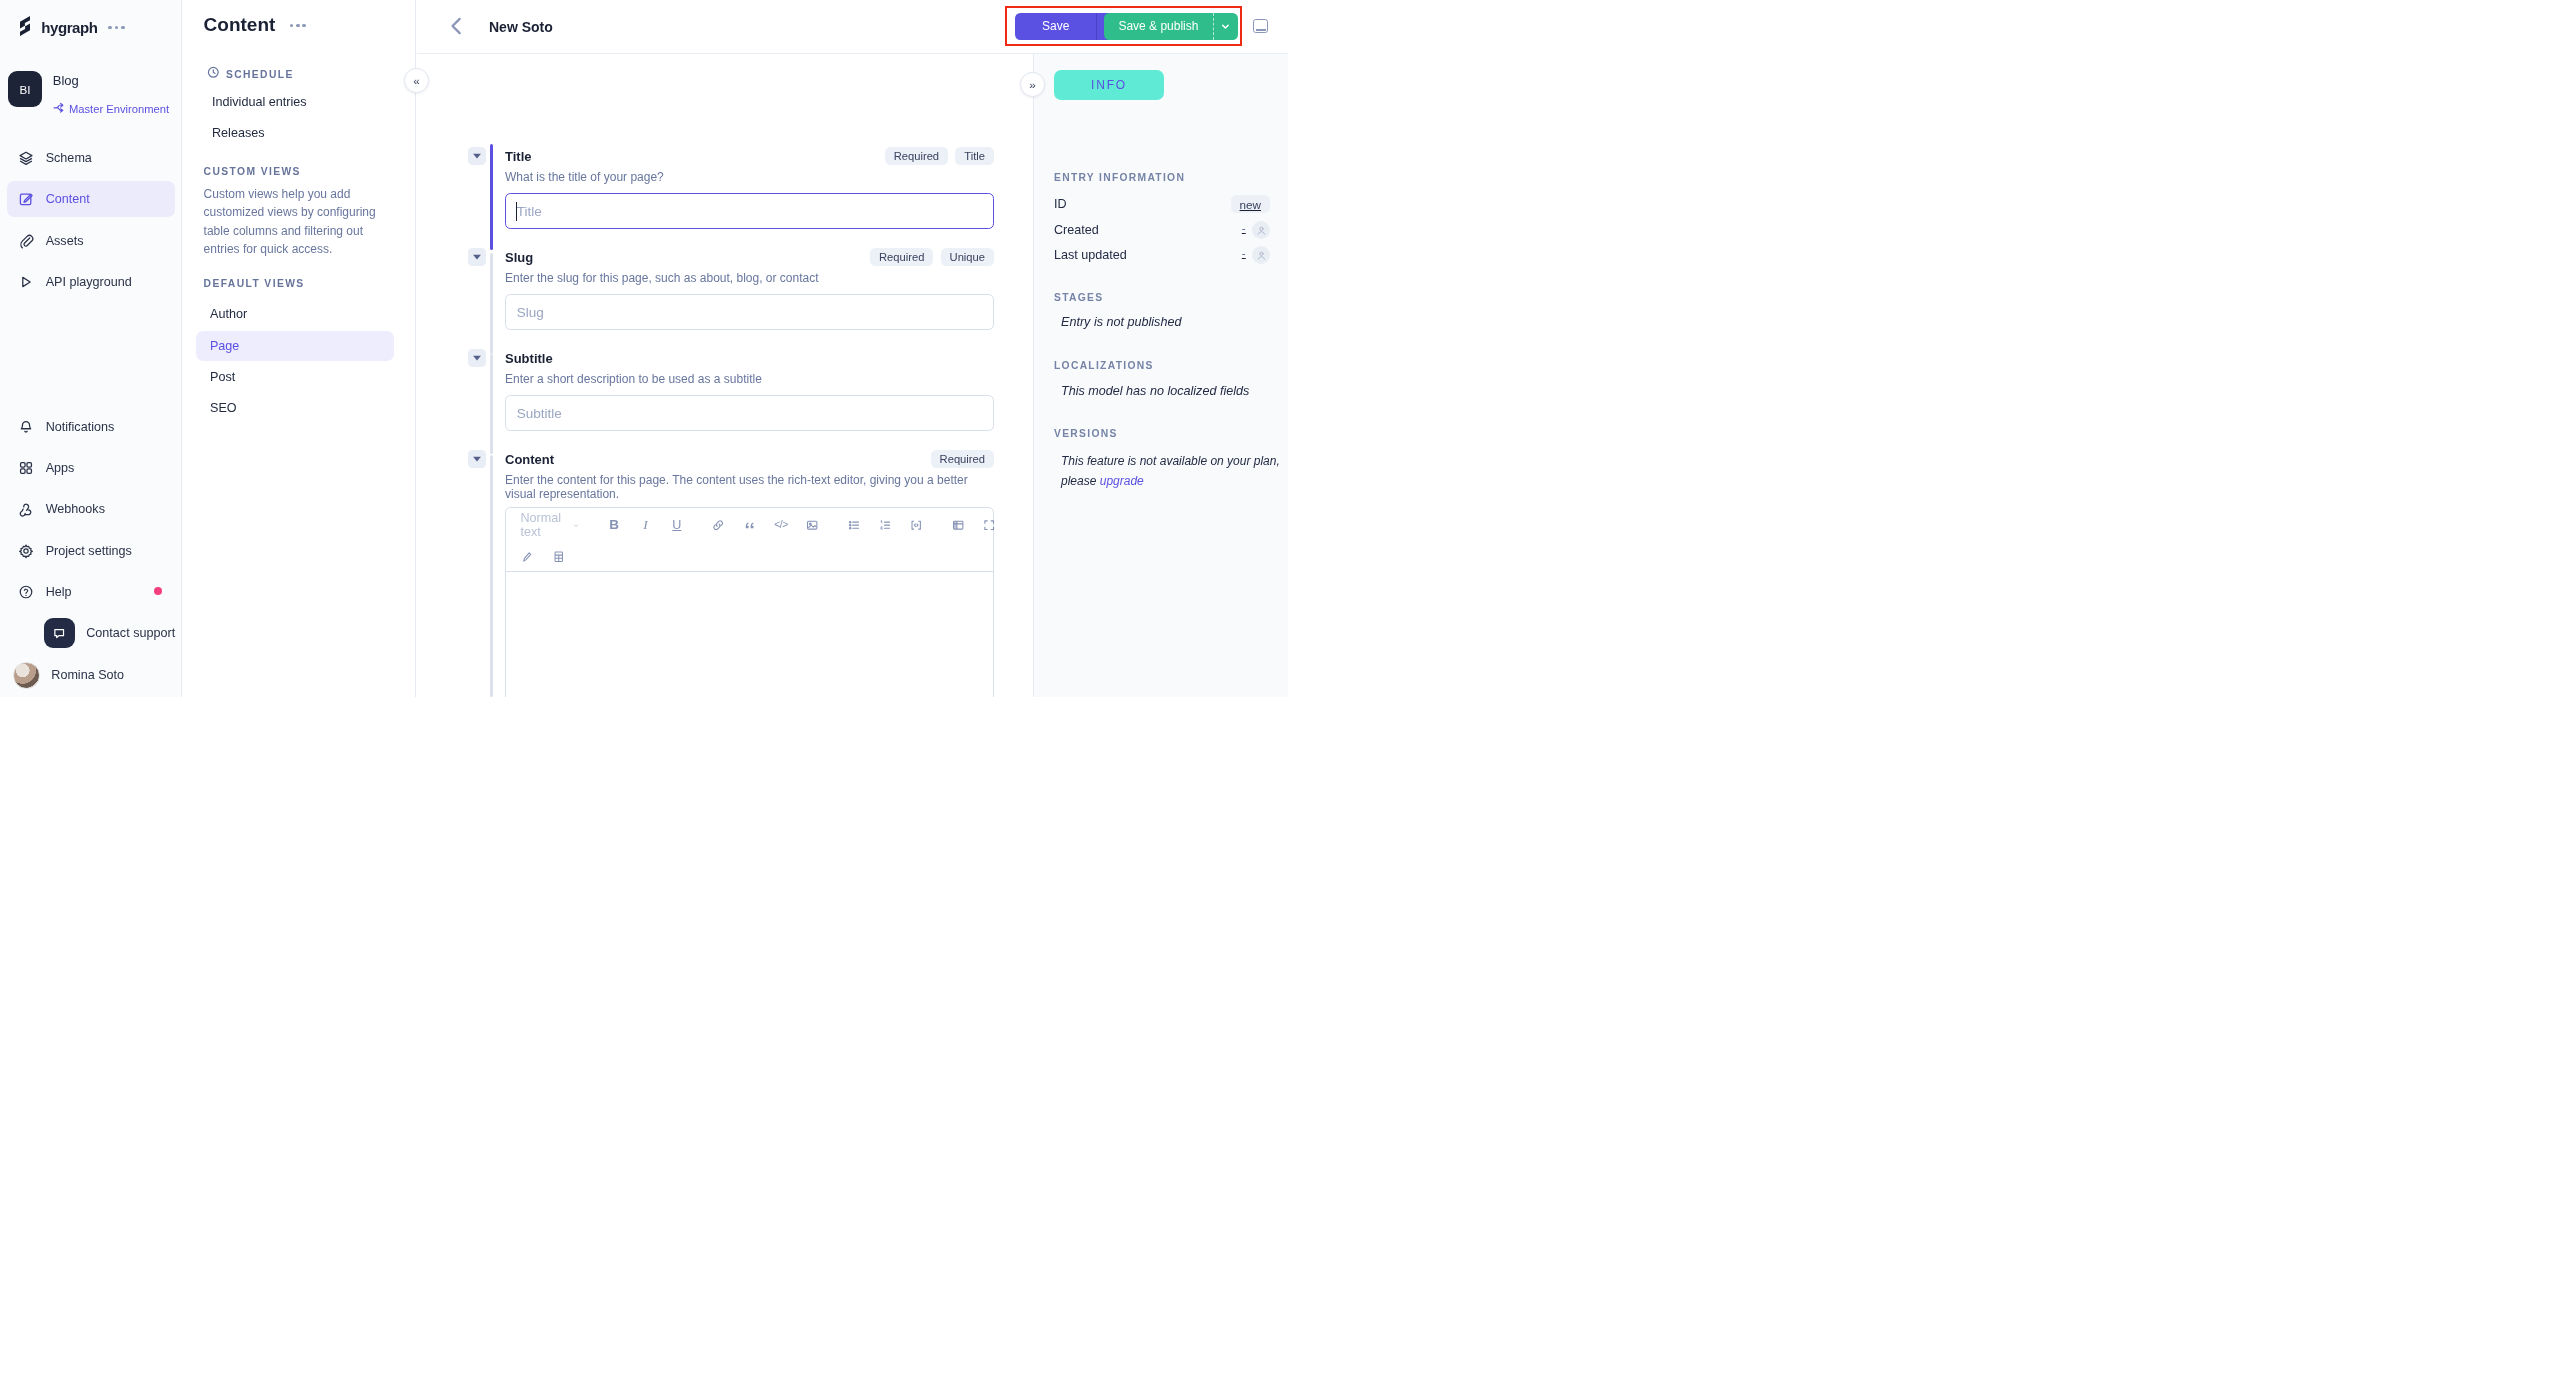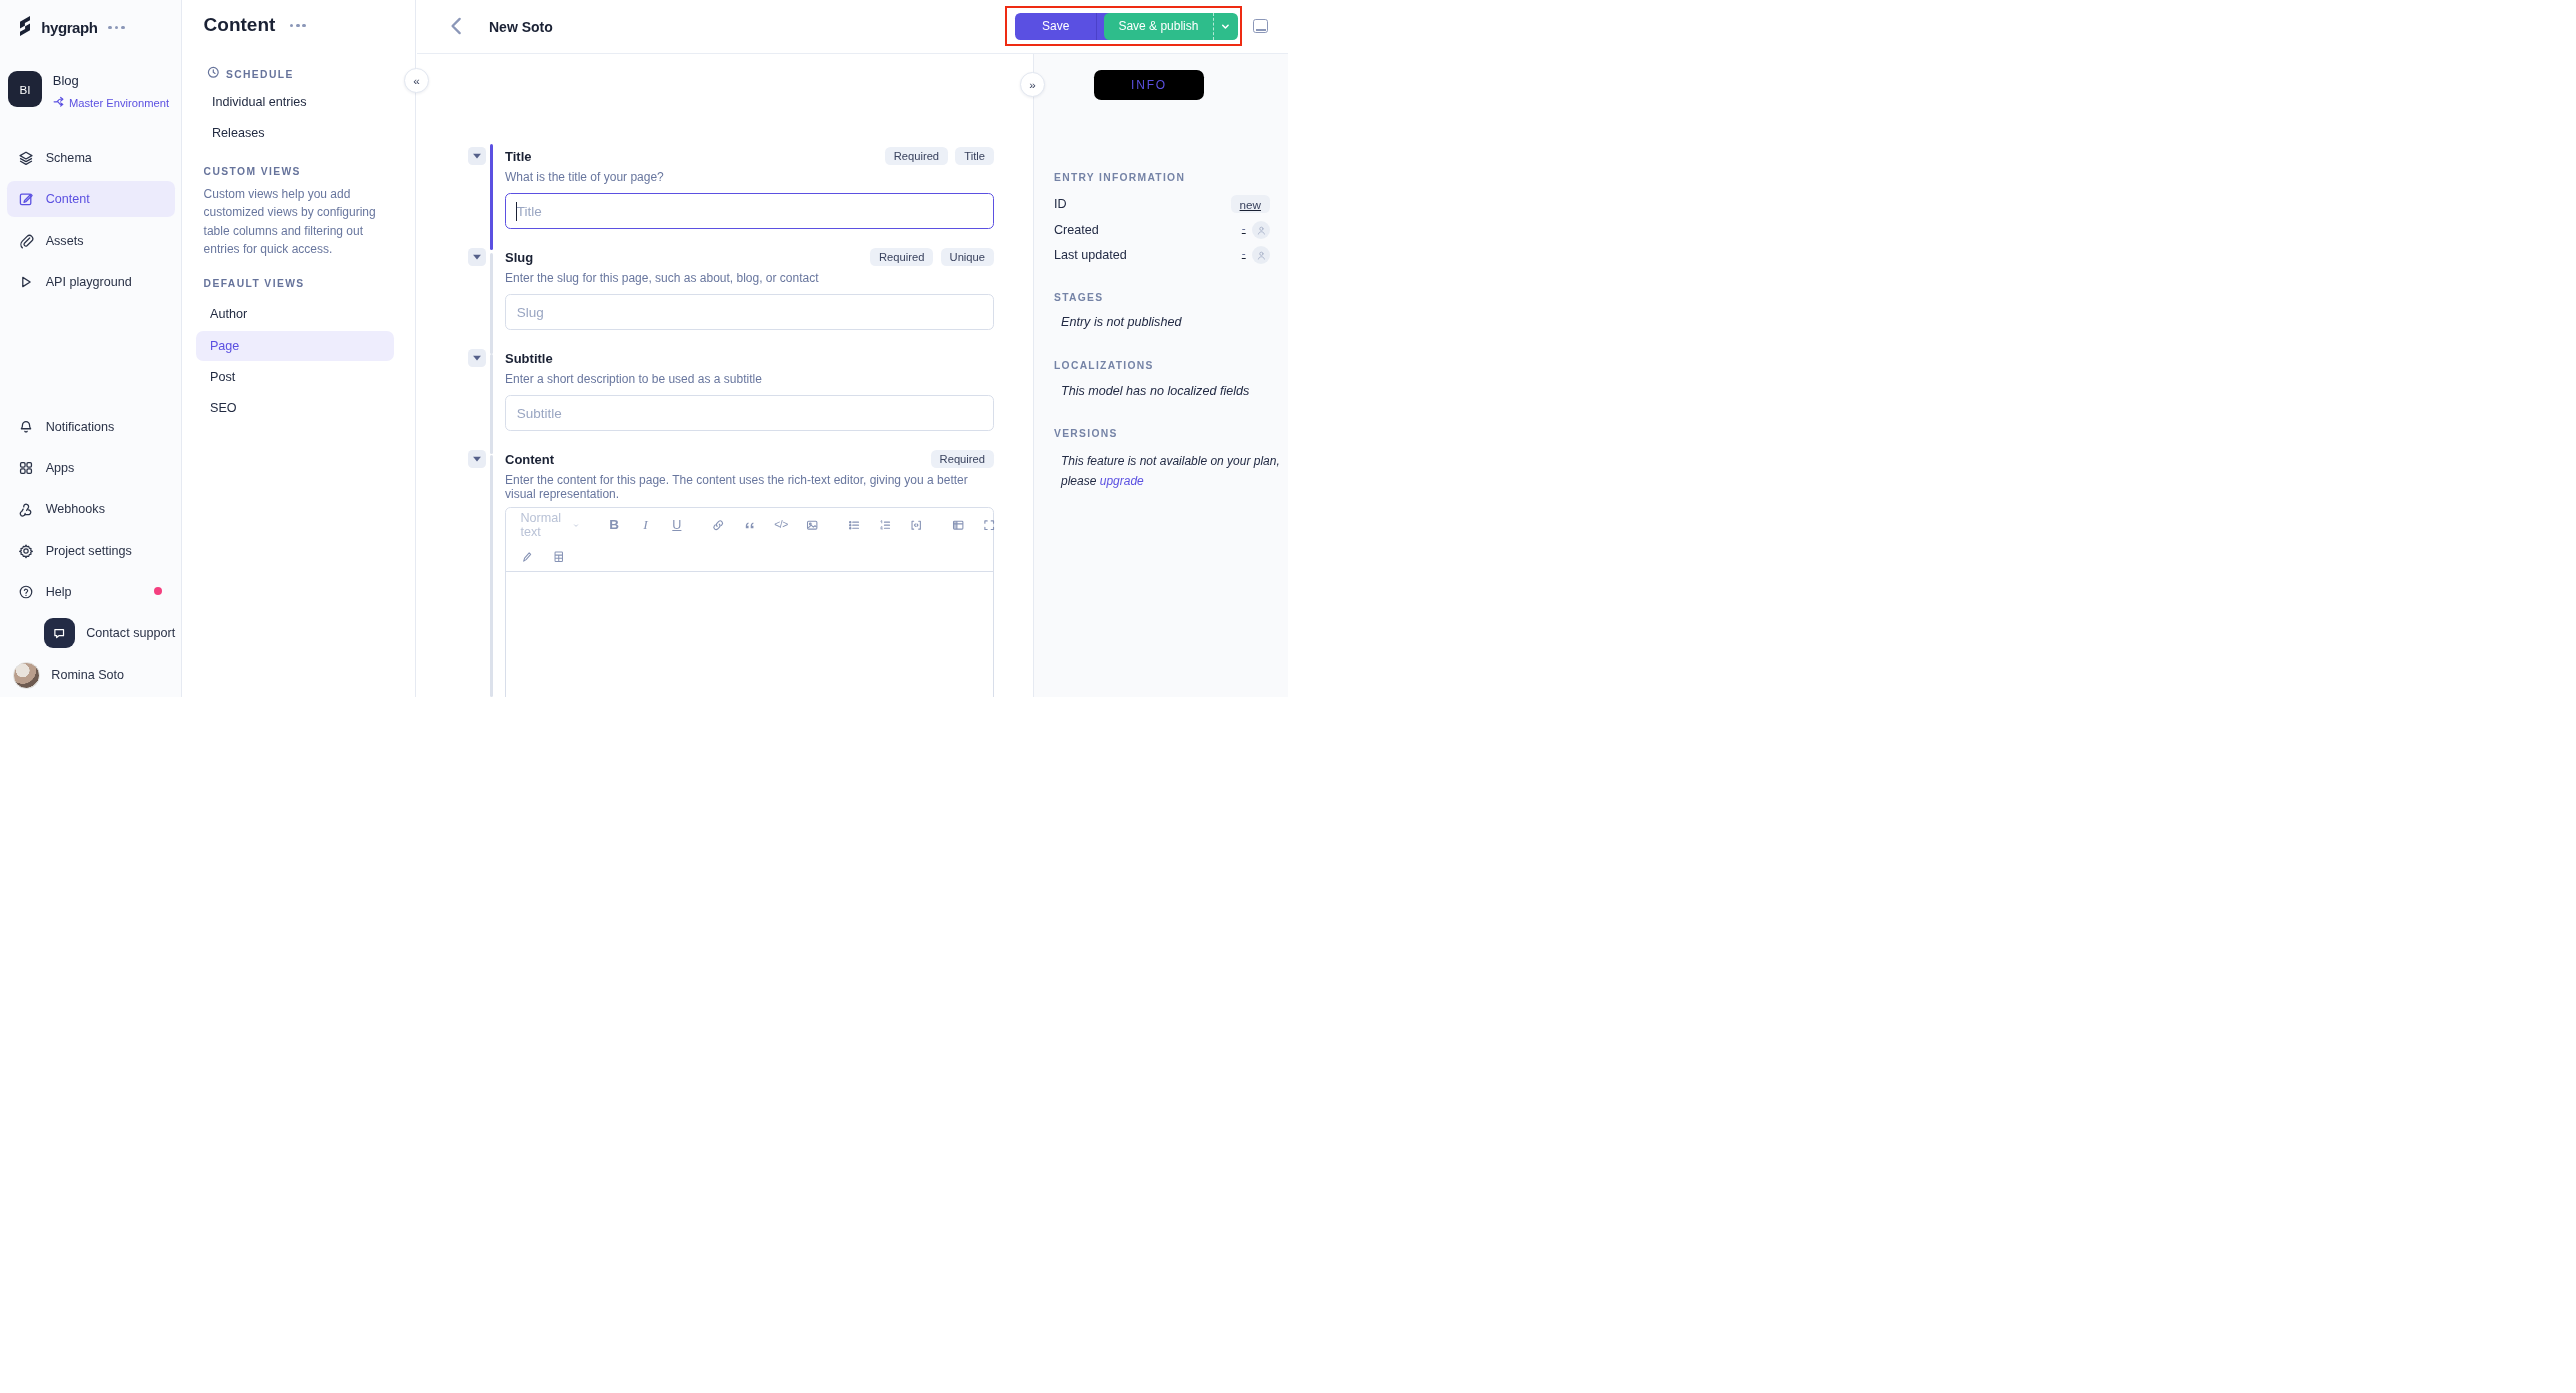--- a/index.html
+++ b/index.html
@@ -11,21 +11,21 @@
   .sidebar { position:absolute; left:0; top:0; width:182px; height:697px;
              background:#FAFBFD; border-right:0.9px solid #E6EAF2; }
   .logo-row { position:absolute; left:16px; top:16px; display:flex; align-items:center; gap:7.2px; }
   .brand { font-size:15px; font-weight:bold; letter-spacing:-0.4px; color:#1A2134; }
   .dots { display:flex; gap:2.7px; margin-left:3.6px; }
   .dots i { width:3.6px; height:3.6px; border-radius:50%; background:#8B97B8; }
   .project-row { position:absolute; left:8px; top:71px; display:flex; gap:10.8px; }
   .proj-badge { width:34px; height:36px; border-radius:9px; background:#1E2437; color:#fff;
                 font-size:11.7px; display:flex; align-items:center; justify-content:center; }
   .proj-name { font-size:13px; color:#222B42; margin-top:1.8px; }
-  .proj-env { display:flex; align-items:center; gap:4.5px; margin-top:8px;
+  .proj-env { display:flex; align-items:center; gap:4.5px; margin-top:14px;
               font-size:11.2px; color:#5B50E1; }
   .nav-item { position:absolute; left:7.2px; width:168px; height:36px; border-radius:7.2px;
               display:flex; align-items:center; gap:11.7px; padding-left:10.8px;
               font-size:12.6px; color:#2A3247; cursor:pointer; }
   .nav-item.active { background:#ECEBFC; color:#5B50E1; }
   .nav-item .ic { width:16px; height:16px; display:flex; align-items:center; justify-content:center; }
   .pink-dot { position:absolute; left:154px; top:587px; width:8px; height:8px; border-radius:50%; background:#F43F7F; }
   .contact-sq { width:30.5px; height:30.5px; border-radius:9px; background:#232B45;
                 display:flex; align-items:center; justify-content:center; }
   .avatar { width:27px; height:27px; border-radius:50%;
@@ -104,22 +104,22 @@
   .tbtn.italic { font-style:italic; font-family:"Liberation Serif",serif; font-size:13.5px; }
   .tbtn.under { text-decoration:underline; font-size:12.6px; }
   .tbtn.code { font-size:10.3px; letter-spacing:-0.4px; }
   .tb2 { height:29px; display:flex; align-items:center; gap:9px; padding:0 9px; }
   .edit-area { border-top:1.3px solid #D8DEEA; height:176px; background:#fff; }
 
   
   .info-panel { position:absolute; left:1033px; top:54px; width:255px; height:643px;
                 background:#F9FAFC; border-left:0.9px solid #E6EAF2; }
   .info-tab { position:absolute; left:20px; top:16px; width:110px; height:30px; border-radius:7.2px;
-              background:#000000; color:#5B50E1; font-size:12px; letter-spacing:1.8px;
-              display:flex; align-items:center; justify-content:center; cursor:pointer;margin-left:40px; }
+              background:#5eead4; color:#5B50E1; font-size:12px; letter-spacing:1.8px;
+              display:flex; align-items:center; justify-content:center; cursor:pointer; }
   .i-sec { position:absolute; left:20px; font-size:10.3px; letter-spacing:1.3px; color:#7583A6; font-weight:bold; }
   .i-row { position:absolute; left:20px; width:216px; display:flex; align-items:center; }
   .i-label { font-size:12.6px; color:#232B45; }
   .i-right { margin-left:auto; display:flex; align-items:flex-start; gap:6.3px;text-decoration:underline; }
   .i-badge { background:#EDF0F6; color:#39425E; font-size:11.7px; padding:2.7px 9px; border-radius:5.4px; }
   .i-dash { color:#55608A; font-size:11.7px; }
   .person-circle { width:18px; height:18px; border-radius:50%; background:#E9EDF4;
                    display:flex; align-items:center; justify-content:center; }
   .i-italic { position:absolute; left:27px; font-size:12.6px; font-style:italic; color:#232B45; }
   .versions-text { position:absolute; left:27px; top:397px; width:225px; font-size:12px;

